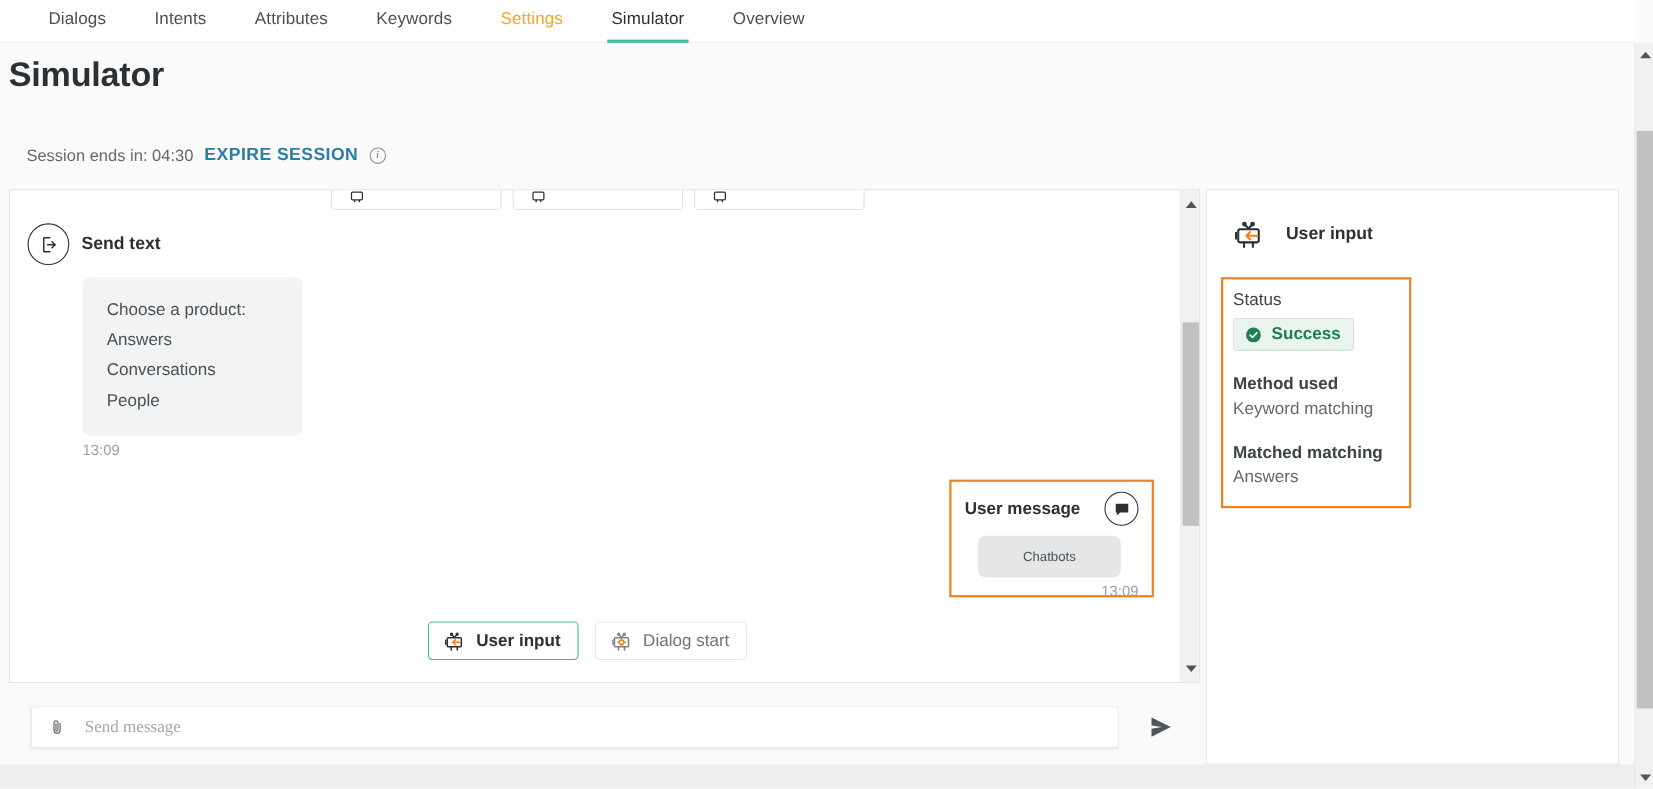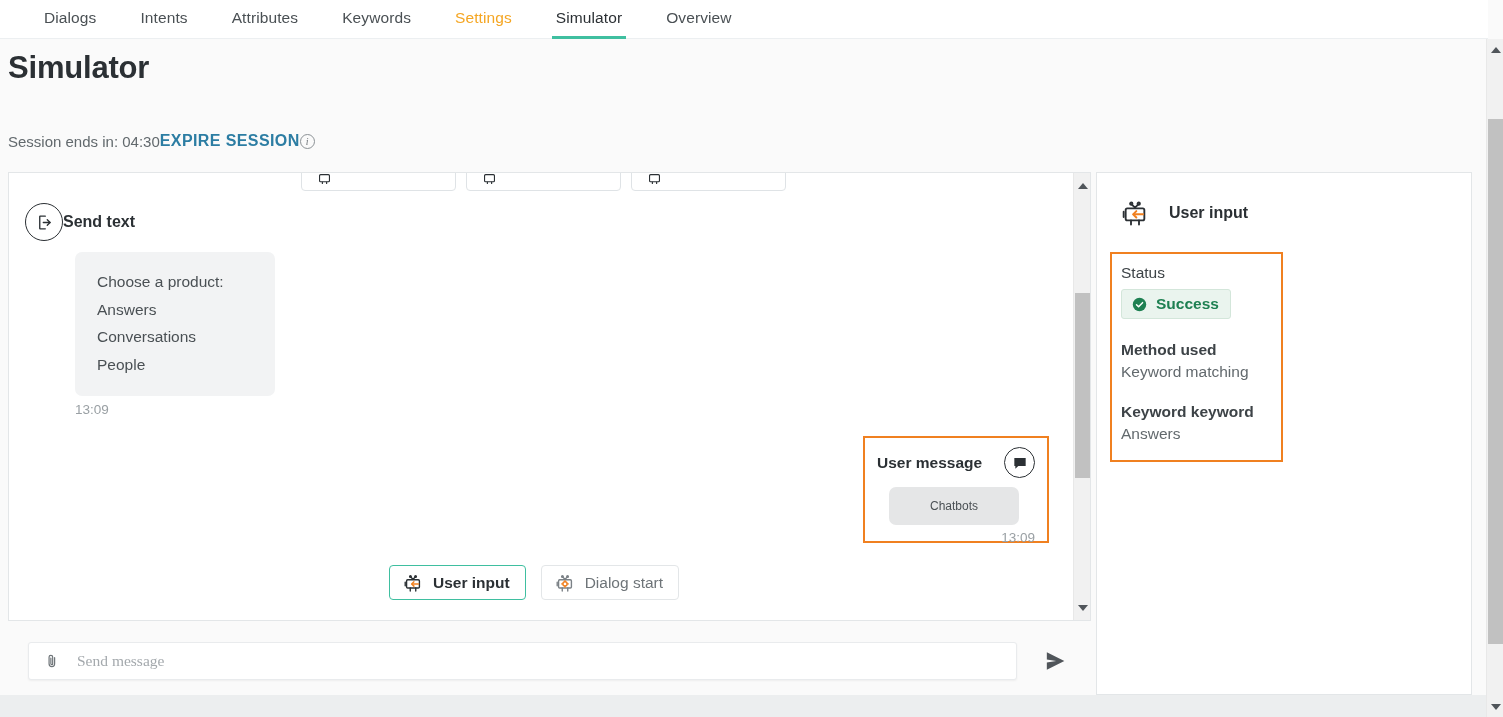--- a/index.html
+++ b/index.html
@@ -59,22 +59,22 @@
     width: 213px; height: 45px;
     background: #2c7da3;
     color: #ffffff;
     border: none; border-radius: 3px;
     font-family: "Liberation Sans", sans-serif;
     font-size: 14.5px; font-weight: bold;
     letter-spacing: 0.7px;
     cursor: pointer;
   }
   .session-row {
-    position: absolute; left: 8px; top: 93px;
-    display: flex; align-items: center; 
+    position: absolute; left: 24px; top: 93px;
+    display: flex; align-items: center; gap: 10px;
     font-size: 15px; color: #62696d;
   }
   .expire-link {
     color: #2c7da3; font-weight: bold; font-size: 16px;
     letter-spacing: 0.4px; cursor: pointer; text-decoration: none;
   }
   .info-icon {
     width: 15px; height: 15px; border-radius: 50%;
     border: 1.3px solid #8b9195;
     display: inline-flex; align-items: center; justify-content: center;
@@ -106,21 +106,21 @@
     width: 155px; height: 28px;
     border: 1px solid #dfe3e6; border-radius: 4px;
     background: #ffffff;
     display: flex; align-items: center; padding-left: 14px; gap: 8px;
     overflow: hidden;
   }
   .cut-chip .mini-bot { width: 17px; height: 17px; }
 
   
   .bot-block { position: absolute; left: 16px; top: 30px; }
-  .bot-head { display: flex; align-items: center; }
+  .bot-head { display: flex; align-items: center; gap: 11px; }
   .circ-icon {
     width: 38px; height: 38px; border-radius: 50%;
     border: 1.4px solid #2b3034;
     display: flex; align-items: center; justify-content: center;
   }
   .node-title { font-size: 16px; font-weight: bold; color: #2b3034; }
   .bot-bubble {
     margin-left: 50px; margin-top: 11px;
     width: 200px;
     background: #f2f3f4; border-radius: 7px;
@@ -471,21 +471,21 @@
         </svg>
         <span class="txt">Success</span>
       </div>
 
       <div class="field-group">
         <div class="field-label">Method used</div>
         <div class="field-value">Keyword matching</div>
       </div>
 
       <div class="field-group">
-        <div class="field-label">Keyword keyword</div>
+        <div class="field-label">Matched matching</div>
         <div class="field-value">Answers</div>
       </div>
     </div>
   </div>
 
   <div class="bottom-strip"></div>
 
   <div class="outer-sb">
     <div class="sb-arrow up">
         <div class="tri-up"></div>

